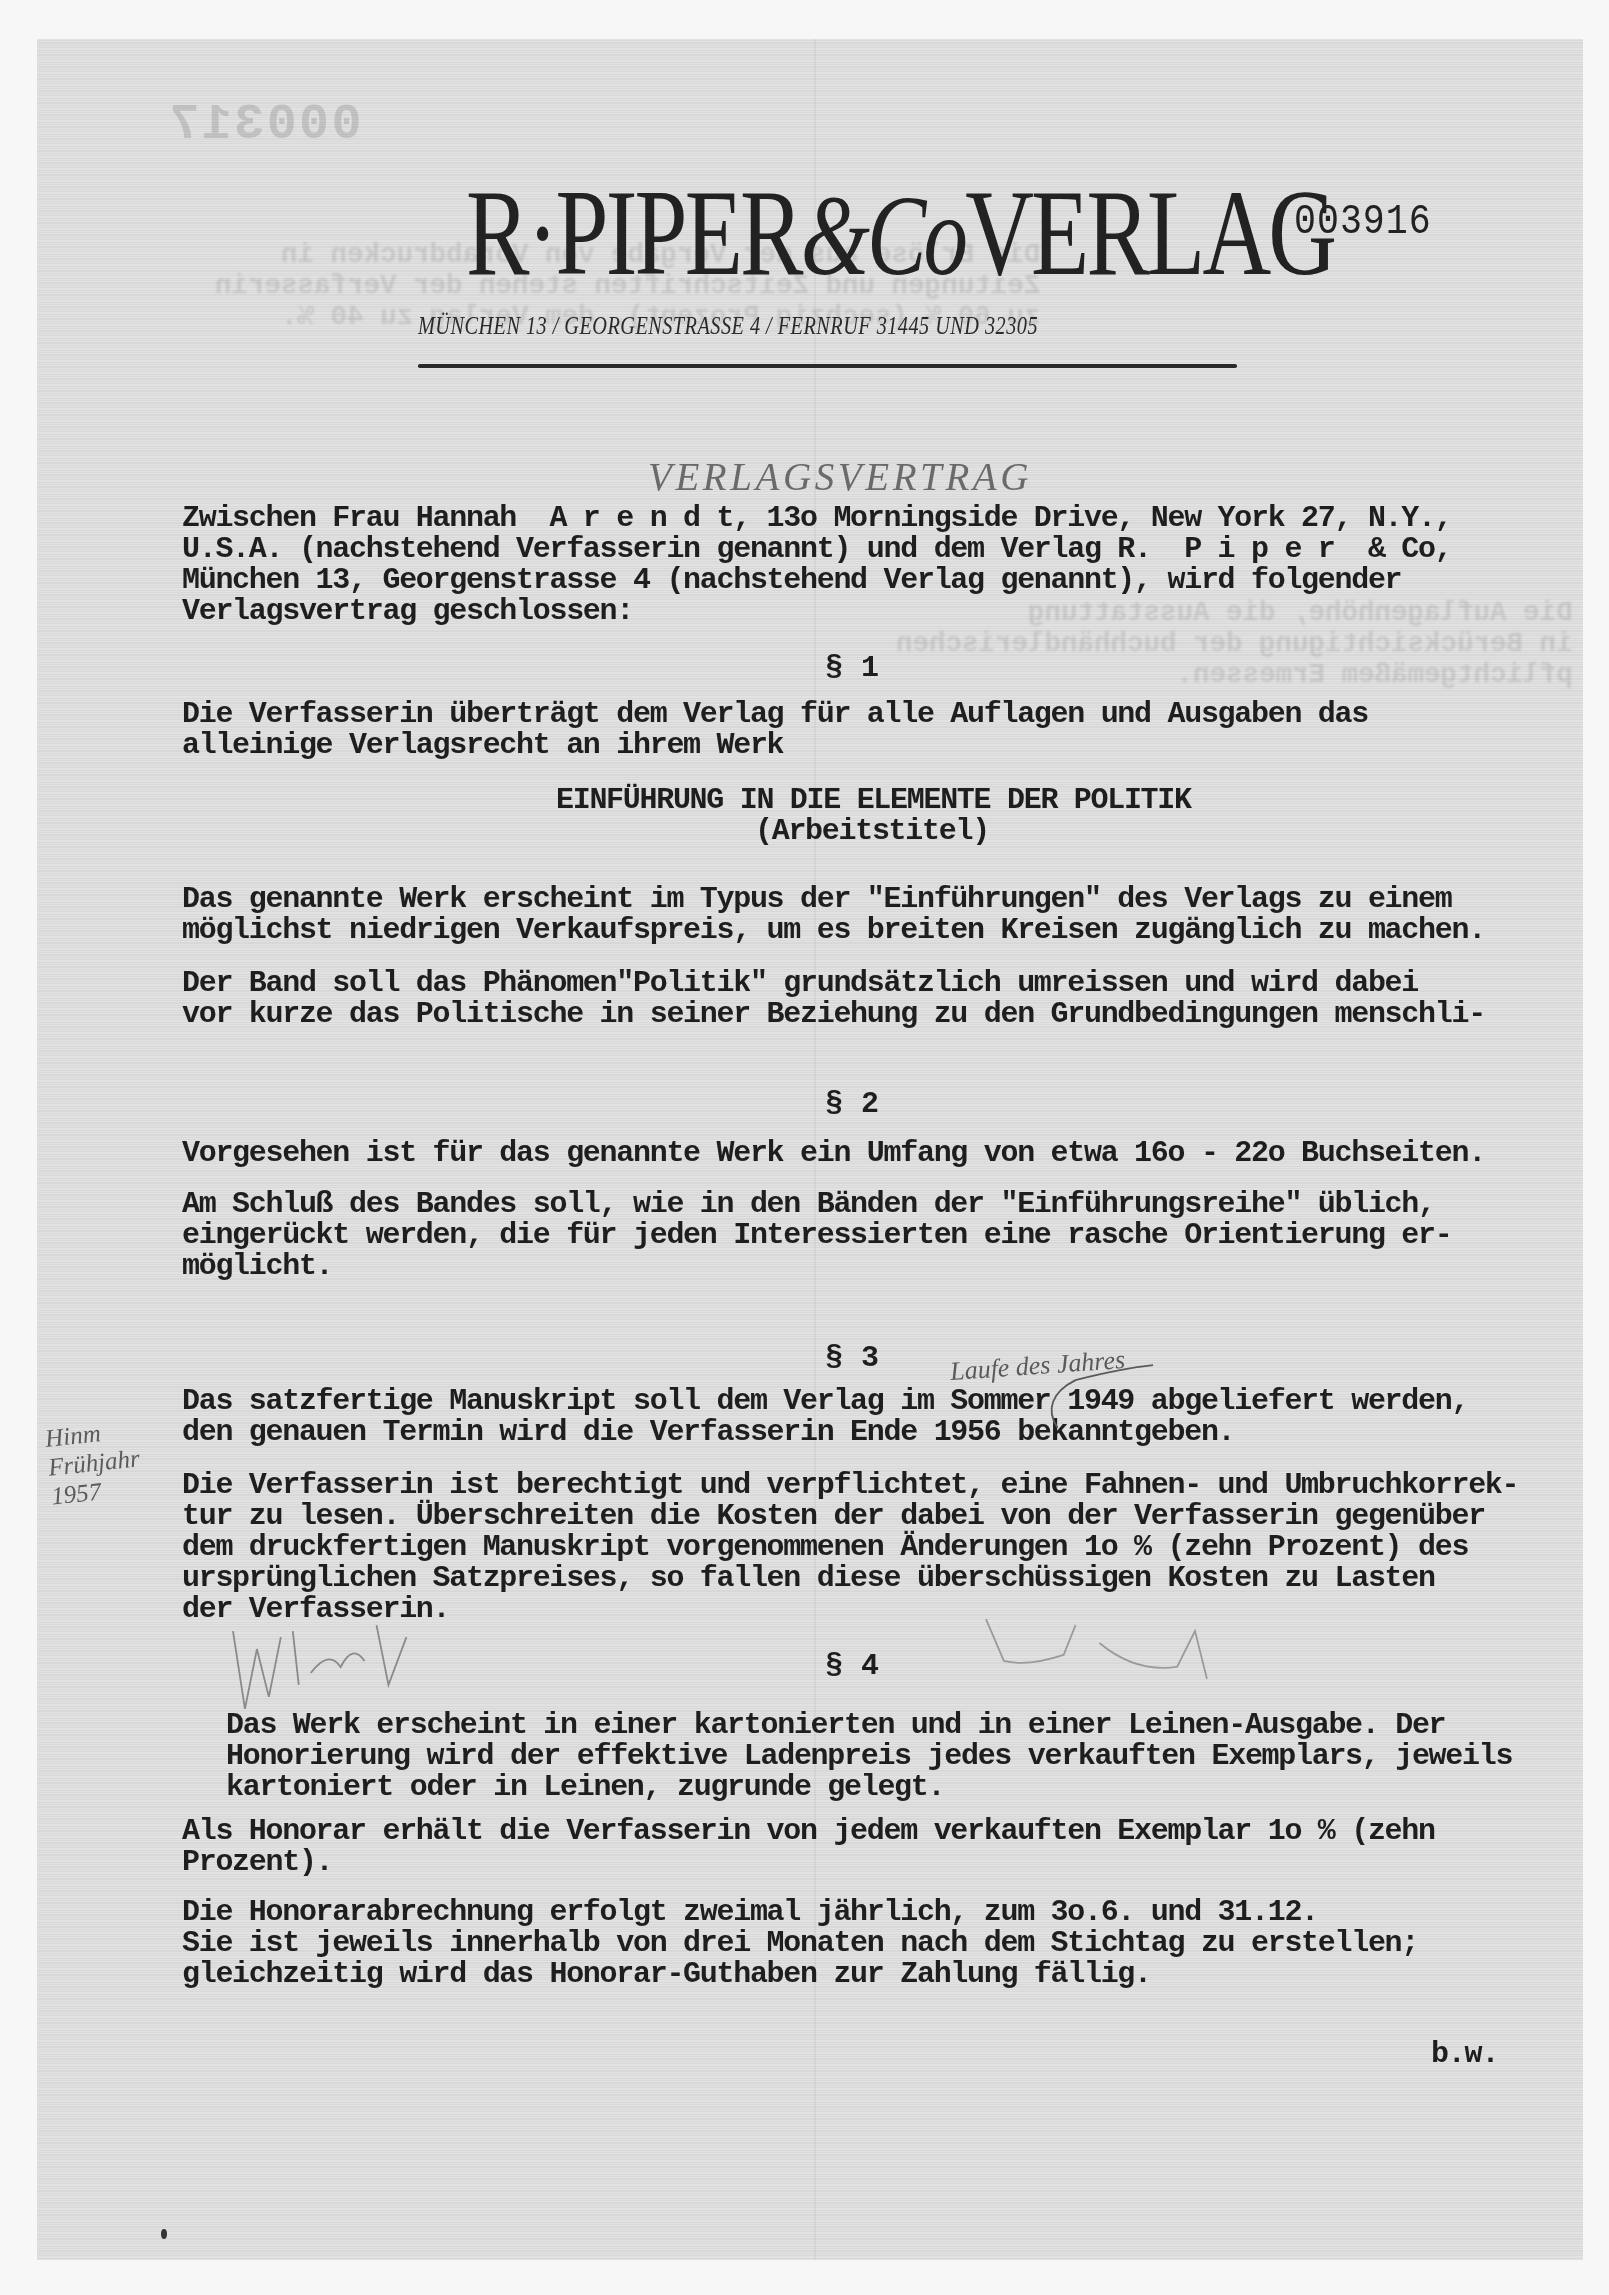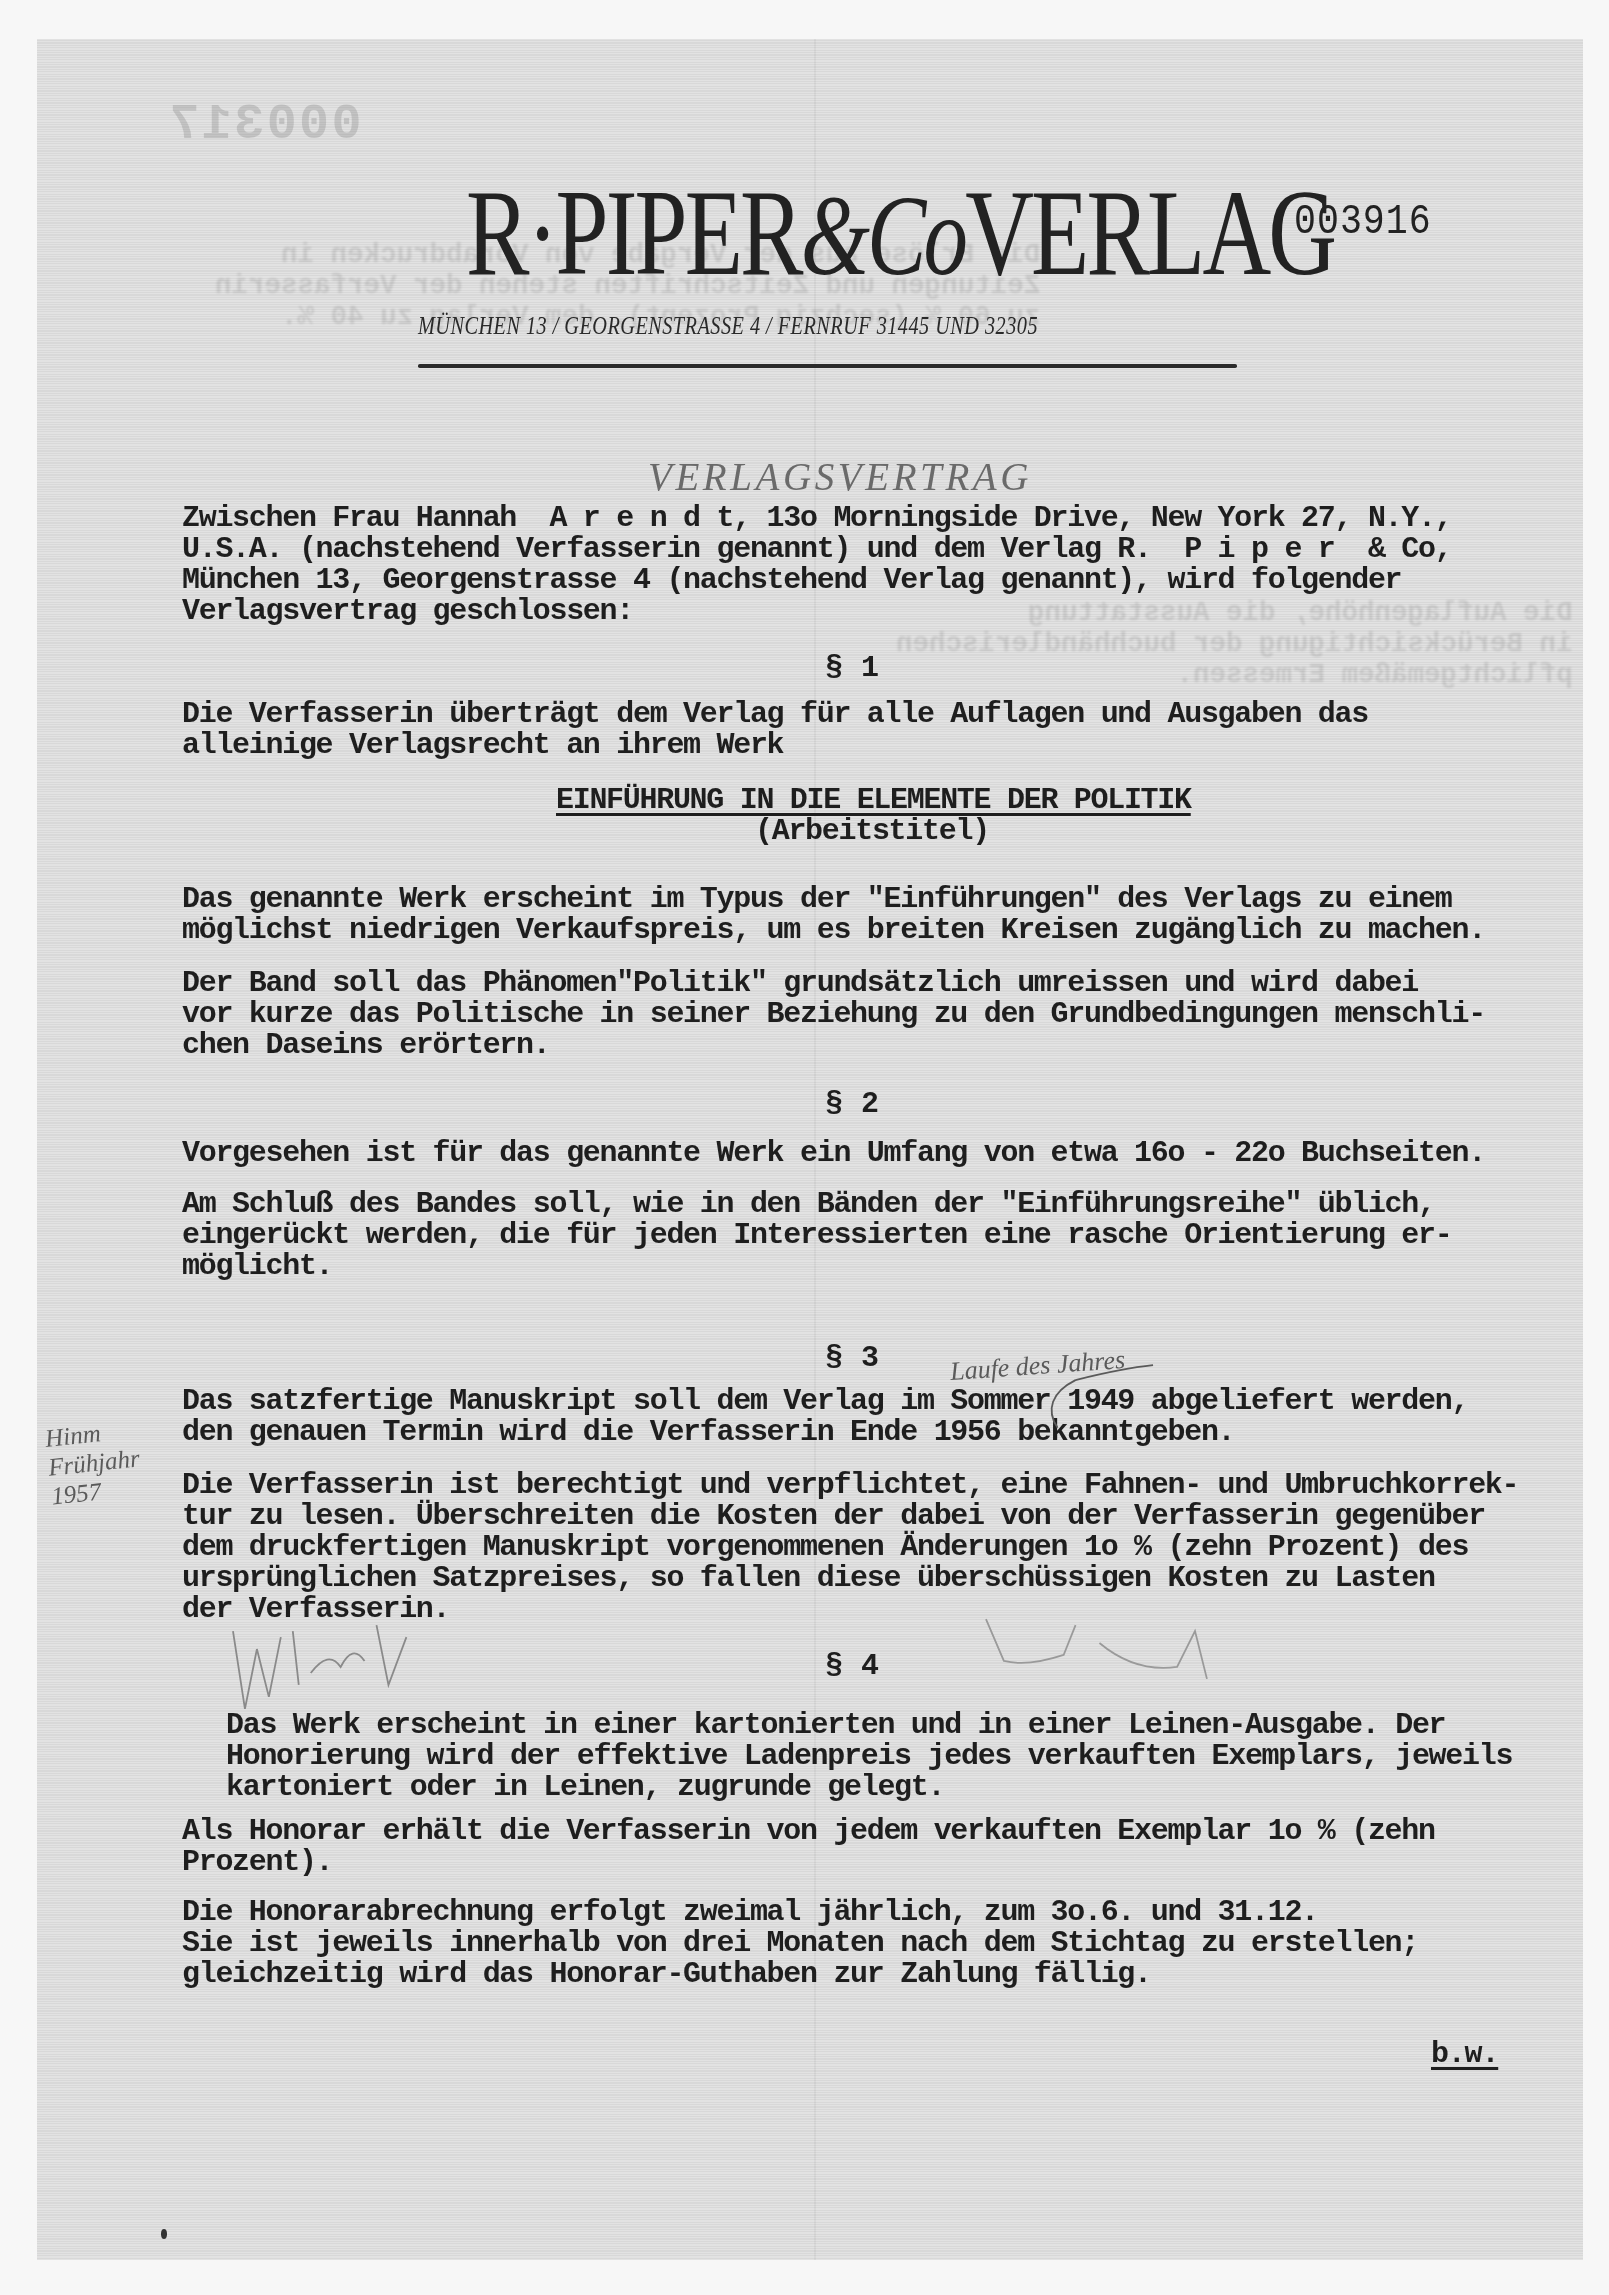--- a/index.html
+++ b/index.html
@@ -41,21 +41,21 @@
   .rule { position:absolute; left:418px; top:364px; width:819px; height:3.6px; background:#2a2a2a; border-radius:1.8px; }
   .contract-title {
     position:absolute; left:648px; top:454px; font-family:"Liberation Serif", serif; font-style:italic;
     font-size:39px; color:#6a6a6a; letter-spacing:3.6px;
   }
   .typed {
     position:absolute; left:182px; font-weight:bold; font-size:30px; line-height:31px; color:#1e1e1e;
     white-space:pre; letter-spacing:-1.3px;
   }
   .center { position:absolute; font-weight:bold; font-size:30px; color:#1e1e1e; white-space:pre; }
-  .underline { text-decoration:underline; text-decoration-thickness:3px; text-underline-offset:4.8px; }
+  .underline { text-decoration-thickness:3px; text-underline-offset:4.8px; }
   .hand {
     position:absolute; font-family:"Liberation Serif", "DejaVu Serif", serif; font-style:italic;
     color:#5a5a5a; white-space:pre;
   }
   .sig { position:absolute; }
   .dot { position:absolute; left:161px; top:2229px; width:6px; height:9.6px; border-radius:50%; background:#333; }
 </style>
 </head>
 <body>
 
@@ -80,21 +80,21 @@
 
 <div class="contract-title">VERLAGSVERTRAG</div>
 
 <div class="typed" style="top:503px;"><div>Zwischen Frau Hannah  A r e n d t, 13o Morningside Drive, New York 27, N.Y.,</div><div>U.S.A. (nachstehend Verfasserin genannt) und dem Verlag R.  P i p e r  &amp; Co,</div><div>München 13, Georgenstrasse 4 (nachstehend Verlag genannt), wird folgender</div><div>Verlagsvertrag geschlossen:</div></div>
 
 <div class="center" style="left:825px; top:651px;">§ 1</div>
 <div class="typed" style="top:699px;"><div>Die Verfasserin überträgt dem Verlag für alle Auflagen und Ausgaben das</div><div>alleinige Verlagsrecht an ihrem Werk</div></div>
 <div class="center underline" style="left:556px; top:783px; letter-spacing:-1.3px;">EINFÜHRUNG IN DIE ELEMENTE DER POLITIK</div>
 <div class="center" style="left:711px; top:814px; letter-spacing:-1.3px;margin-left:44px;">(Arbeitstitel)</div>
 <div class="typed" style="top:884px;"><div>Das genannte Werk erscheint im Typus der "Einführungen" des Verlags zu einem</div><div>möglichst niedrigen Verkaufspreis, um es breiten Kreisen zugänglich zu machen.</div></div>
-<div class="typed" style="top:968px;"><div>Der Band soll das Phänomen"Politik" grundsätzlich umreissen und wird dabei</div><div>vor kurze das Politische in seiner Beziehung zu den Grundbedingungen menschli-</div><div>chen Daseins erörtern.</div></div>
+<div class="typed" style="top:968px;"><div>Der Band soll das Phänomen"Politik" grundsätzlich umreissen und wird dabei</div><div>vor kurze das Politische in seiner Beziehung zu den Grundbedingungen menschli-</div></div>
 
 <div class="center" style="left:825px; top:1087px;">§ 2</div>
 <div class="typed" style="top:1138px;"><div>Vorgesehen ist für das genannte Werk ein Umfang von etwa 16o - 22o Buchseiten.</div></div>
 <div class="typed" style="top:1189px;"><div>Am Schluß des Bandes soll, wie in den Bänden der "Einführungsreihe" üblich,</div><div>eingerückt werden, die für jeden Interessierten eine rasche Orientierung er-</div><div>möglicht.</div></div>
 
 <div class="center" style="left:825px; top:1341px;">§ 3</div>
 <div class="typed" style="top:1386px;"><div>Das satzfertige Manuskript soll dem Verlag im Sommer 1949 abgeliefert werden,</div><div>den genauen Termin wird die Verfasserin Ende 1956 bekanntgeben.</div></div>
 <div class="typed" style="top:1470px;"><div>Die Verfasserin ist berechtigt und verpflichtet, eine Fahnen- und Umbruchkorrek-</div><div>tur zu lesen. Überschreiten die Kosten der dabei von der Verfasserin gegenüber</div><div>dem druckfertigen Manuskript vorgenommenen Änderungen 1o % (zehn Prozent) des</div><div>ursprünglichen Satzpreises, so fallen diese überschüssigen Kosten zu Lasten</div><div>der Verfasserin.</div></div>
 
 <div class="hand" style="left:950px; top:1351px; font-size:26px; transform:rotate(-4deg);">Laufe des Jahres</div>

